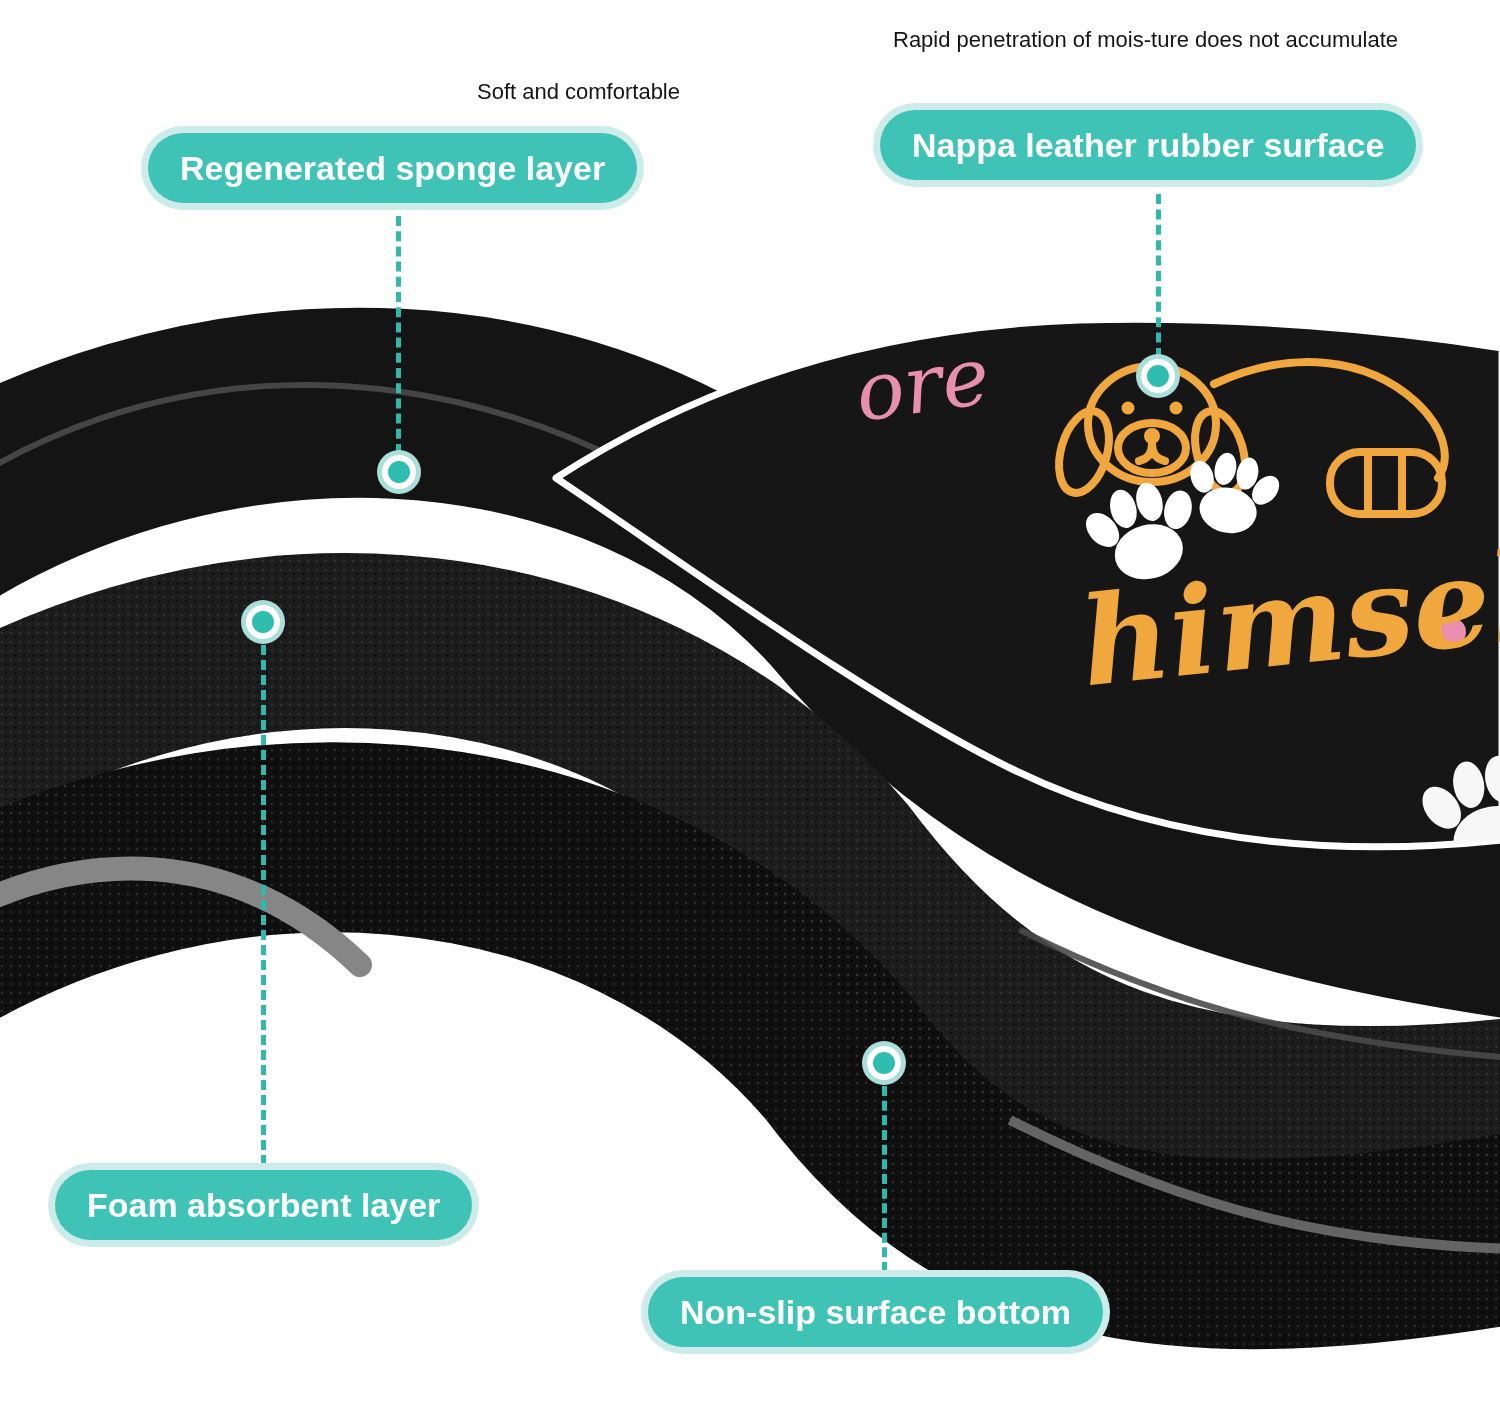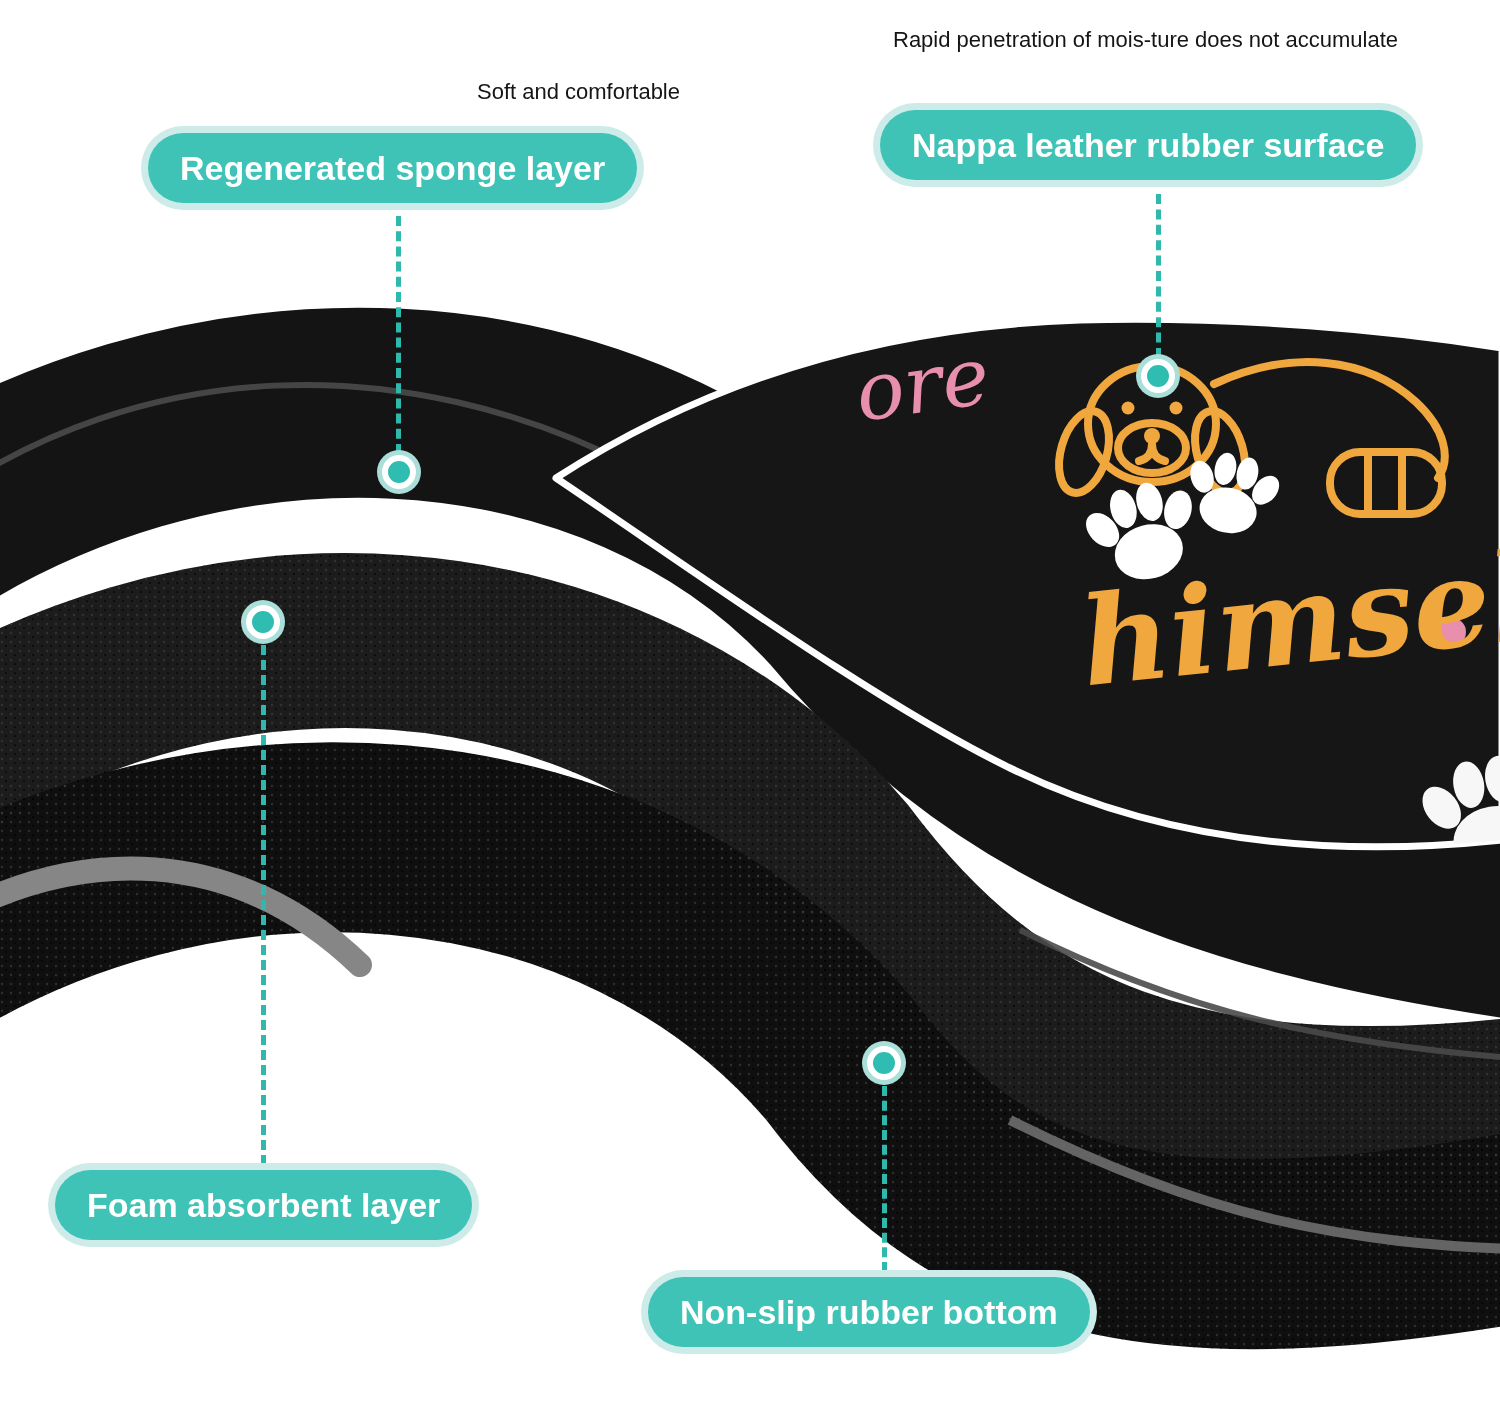--- a/index.html
+++ b/index.html
@@ -121,15 +121,15 @@
   <div class="pill" style="left:880px;top:110px;">Nappa leather rubber surface</div>
   <div class="lead" style="left:1156px;top:194px;height:164px;"></div>
   <div class="dot" style="left:1158px;top:376px;"></div>
 
   <div class="dot" style="left:263px;top:622px;"></div>
   <div class="lead" style="left:261px;top:645px;height:520px;"></div>
   <div class="pill" style="left:55px;top:1170px;">Foam absorbent layer</div>
 
   <div class="dot" style="left:884px;top:1063px;"></div>
   <div class="lead" style="left:882px;top:1086px;height:186px;"></div>
-  <div class="pill" style="left:648px;top:1277px;">Non-slip rubber bottom</div>
+  <div class="pill" style="left:648px;top:1277px;">Non-slip surface bottom</div>
 
 </div>
 
 </body></html>

